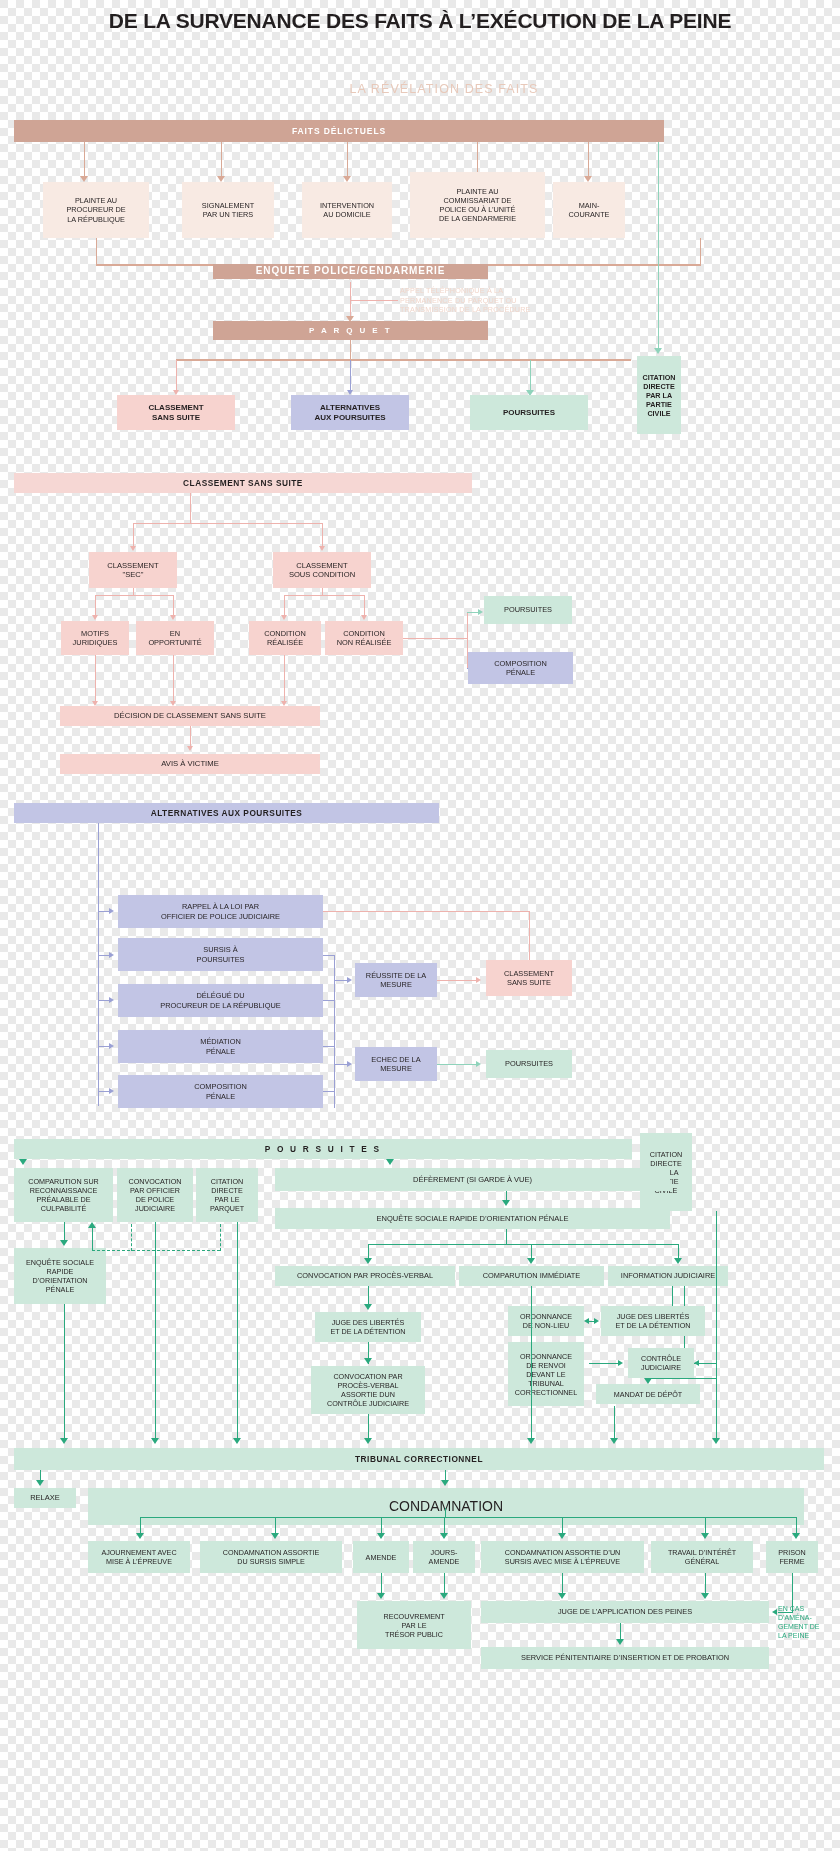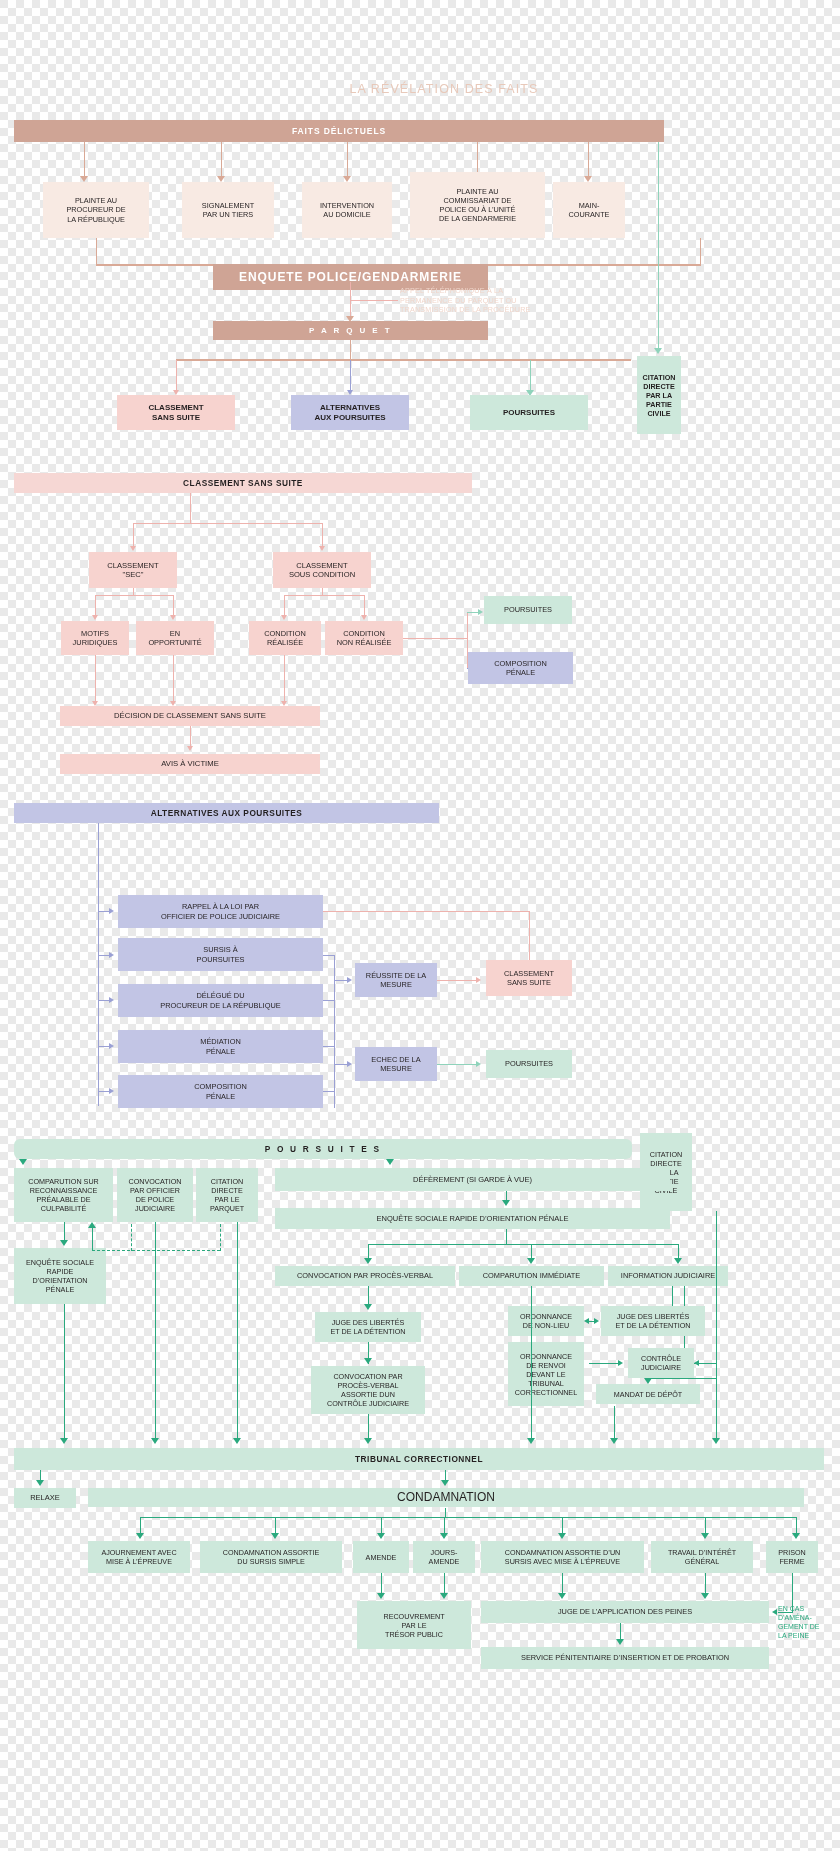--- a/index.html
+++ b/index.html
@@ -72,20 +72,21 @@
   .ar-r-greenl{ border-top:3.5px solid transparent; border-bottom:3.5px solid transparent; border-left:5px solid #8fd3bb; }
   .ar-l-green { border-top:3.5px solid transparent; border-bottom:3.5px solid transparent; border-right:5px solid #2aa97e; }
   .dash-g { position:absolute; border-bottom:1px dashed #2aa97e; }
   .dash-gv{ position:absolute; border-left:1px dashed #2aa97e; }
   .note-green { position:absolute; color:#2aa97e; font-size:7px; line-height:1.3; text-align:left; }
 </style>
 </head>
 <body>
 
 <div id="title">
+  <div>DE LA SURVENANCE DES FAITS À L’EXÉCUTION DE LA PEINE</div>
 </div>
 <div id="subtitle">LA RÉVÉLATION DES FAITS</div>
 
 <div class="n pink-dark" style="left:14px; top:120px; width:650px; height:22px; font-size:8.5px;">
   <span>FAITS DÉLICTUELS</span>
 </div>
 
 <div class="ln v c-pinkd" style="left:84px;  top:142px; height:36px;"></div>
 <div class="ar ar-d-pinkd" style="left:80px;  top:176px;"></div>
 <div class="ln v c-pinkd" style="left:221px; top:142px; height:36px;"></div>
@@ -121,21 +122,21 @@
 COURANTE</span>
 </div>
 
 <div class="ln v c-pinkd" style="left:96px;  top:238px; height:26px;"></div>
 <div class="ln v c-pinkd" style="left:700px; top:238px; height:0px;"></div>
 <div class="ln h c-pinkd" style="left:96px;  top:264px; width:605px; height:2px;"></div>
 <div class="ln v c-pinkd" style="left:700px; top:238px; height:27px;"></div>
 <div class="ln v c-pinkd" style="left:350px; top:264px; height:12px;"></div>
 <div class="ar ar-d-pinkd" style="left:346px; top:274px;"></div>
 
-<div class="n pink-dark" style="left:213px; top:264px; width:275px; height:26px; font-size:12px;">
+<div class="n pink-dark" style="left:213px; top:264px; width:275px; height:15px; font-size:10px;">
   <span>ENQUETE POLICE/GENDARMERIE</span>
 </div>
 
 <div class="ln v c-pink" style="left:350px; top:282px; height:36px;"></div>
 <div class="ln h c-pink" style="left:350px; top:300px; width:48px;"></div>
 <div class="ghost-note" style="left:400px; top:286px; width:160px; white-space:pre-line;">APPEL TÉLÉPHONIQUE À LA
 PERMANENCE DU PARQUET OU
 TRANSMISSION DE LA PROCÉDURE</div>
 <div class="ar ar-d-pinkd" style="left:346px; top:316px;"></div>
 
@@ -321,21 +322,21 @@
   <span style="white-space:pre-line">CLASSEMENT
 SANS SUITE</span>
 </div>
 <div class="n green-box" style="left:486px; top:1050px; width:86px; height:28px; font-size:7.4px;">
   <span style="white-space:pre-line">POURSUITES</span>
 </div>
 
 <div class="ln v c-pink" style="left:529px; top:911px; height:49px;"></div>
 <div class="ln h c-pink" style="left:323px; top:911px; width:207px;"></div>
 
-<div class="n green-band" style="left:14px; top:1139px; width:618px; height:20px; font-size:8.3px; letter-spacing:2.2px;border-radius:6px;">
+<div class="n green-band" style="left:14px; top:1139px; width:618px; height:20px; font-size:8.3px; letter-spacing:2.2px;">
   <span>P O U R S U I T E S</span>
 </div>
 
 <div class="n green-box" style="left:640px; top:1133px; width:52px; height:78px; font-size:7.2px;">
   <span style="white-space:pre-line">CITATION
 DIRECTE
 PAR LA
 PARTIE
 CIVILE</span>
 </div>
@@ -476,21 +477,21 @@
 </div>
 
 <div class="ln v c-green" style="left:40px;  top:1470px; height:14px;"></div>
 <div class="ar ar-d-green" style="left:36px;  top:1480px;"></div>
 <div class="ln v c-green" style="left:445px; top:1470px; height:14px;"></div>
 <div class="ar ar-d-green" style="left:441px; top:1480px;"></div>
 
 <div class="n green-box" style="left:14px; top:1488px; width:62px; height:20px; font-size:7.5px;">
   <span>RELAXE</span>
 </div>
-<div class="n green-box" style="left:88px; top:1488px; width:716px; height:19px; font-size:12px;">
+<div class="n green-box" style="left:88px; top:1488px; width:716px; height:37px; font-size:14px;">
   <span>CONDAMNATION</span>
 </div>
 
 <div class="ln v c-green" style="left:445px; top:1508px; height:10px;"></div>
 <div class="ln h c-green" style="left:140px; top:1517px; width:656px;"></div>
 <div class="ln v c-green" style="left:140px; top:1517px; height:20px;"></div>
 <div class="ar ar-d-green" style="left:136px; top:1533px;"></div>
 <div class="ln v c-green" style="left:275px; top:1517px; height:20px;"></div>
 <div class="ar ar-d-green" style="left:271px; top:1533px;"></div>
 <div class="ln v c-green" style="left:381px; top:1517px; height:20px;"></div>

